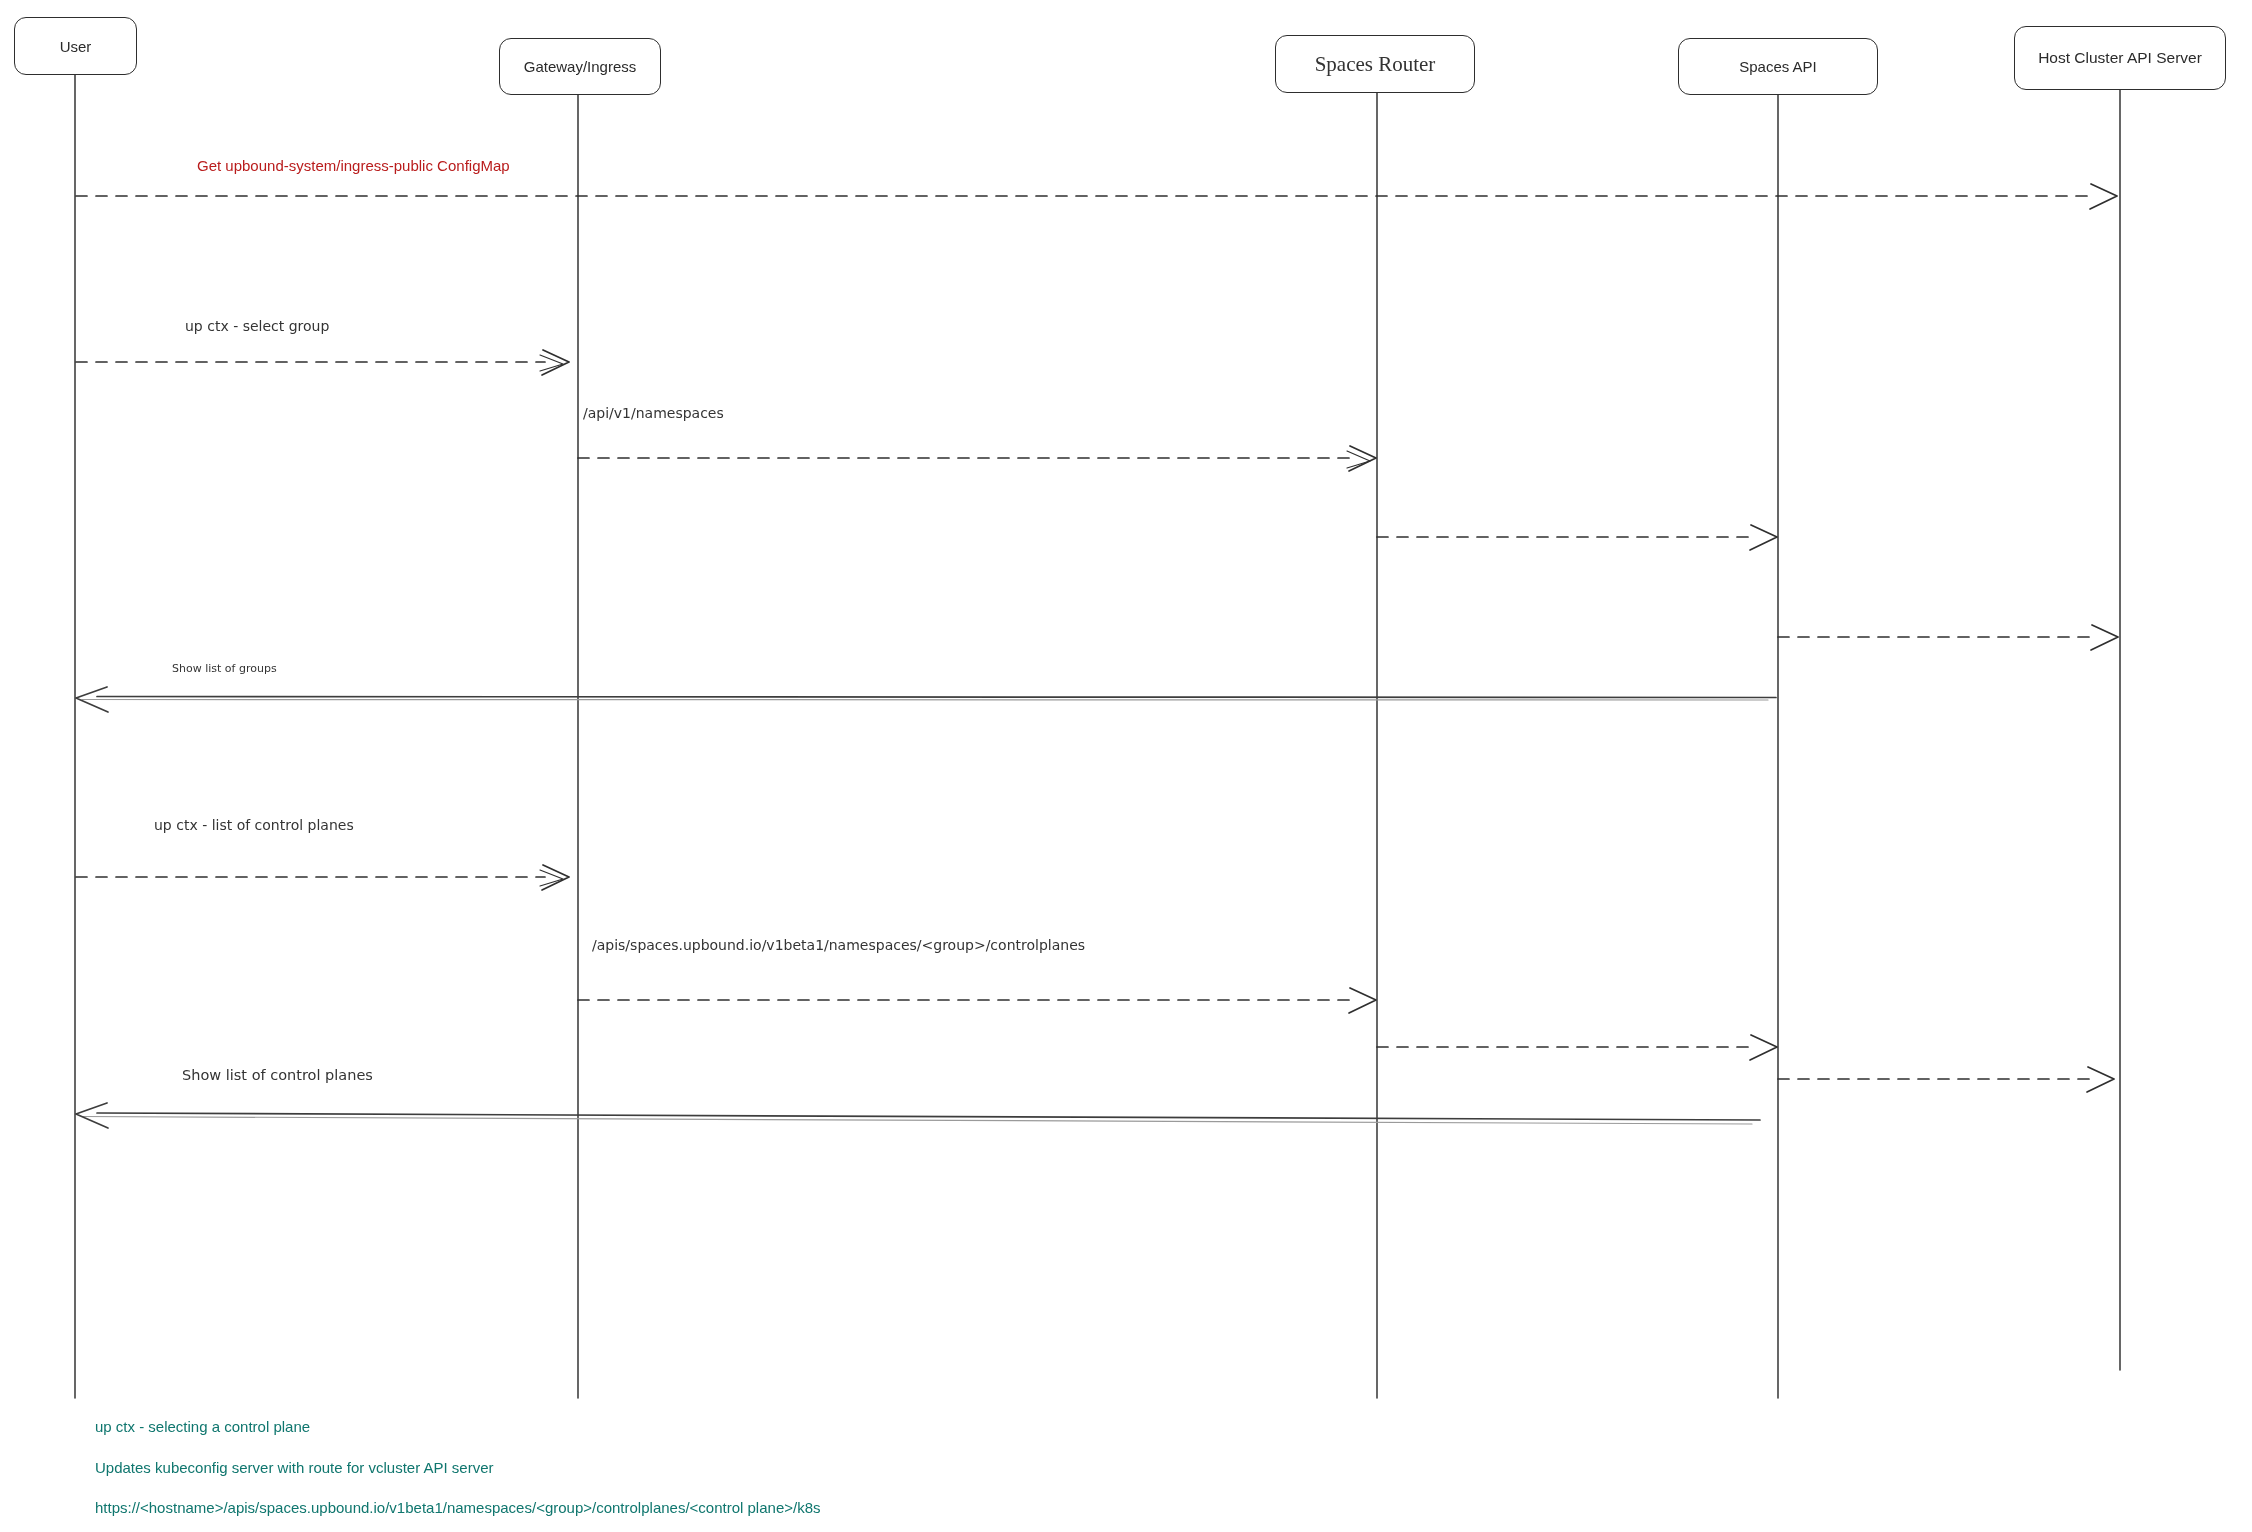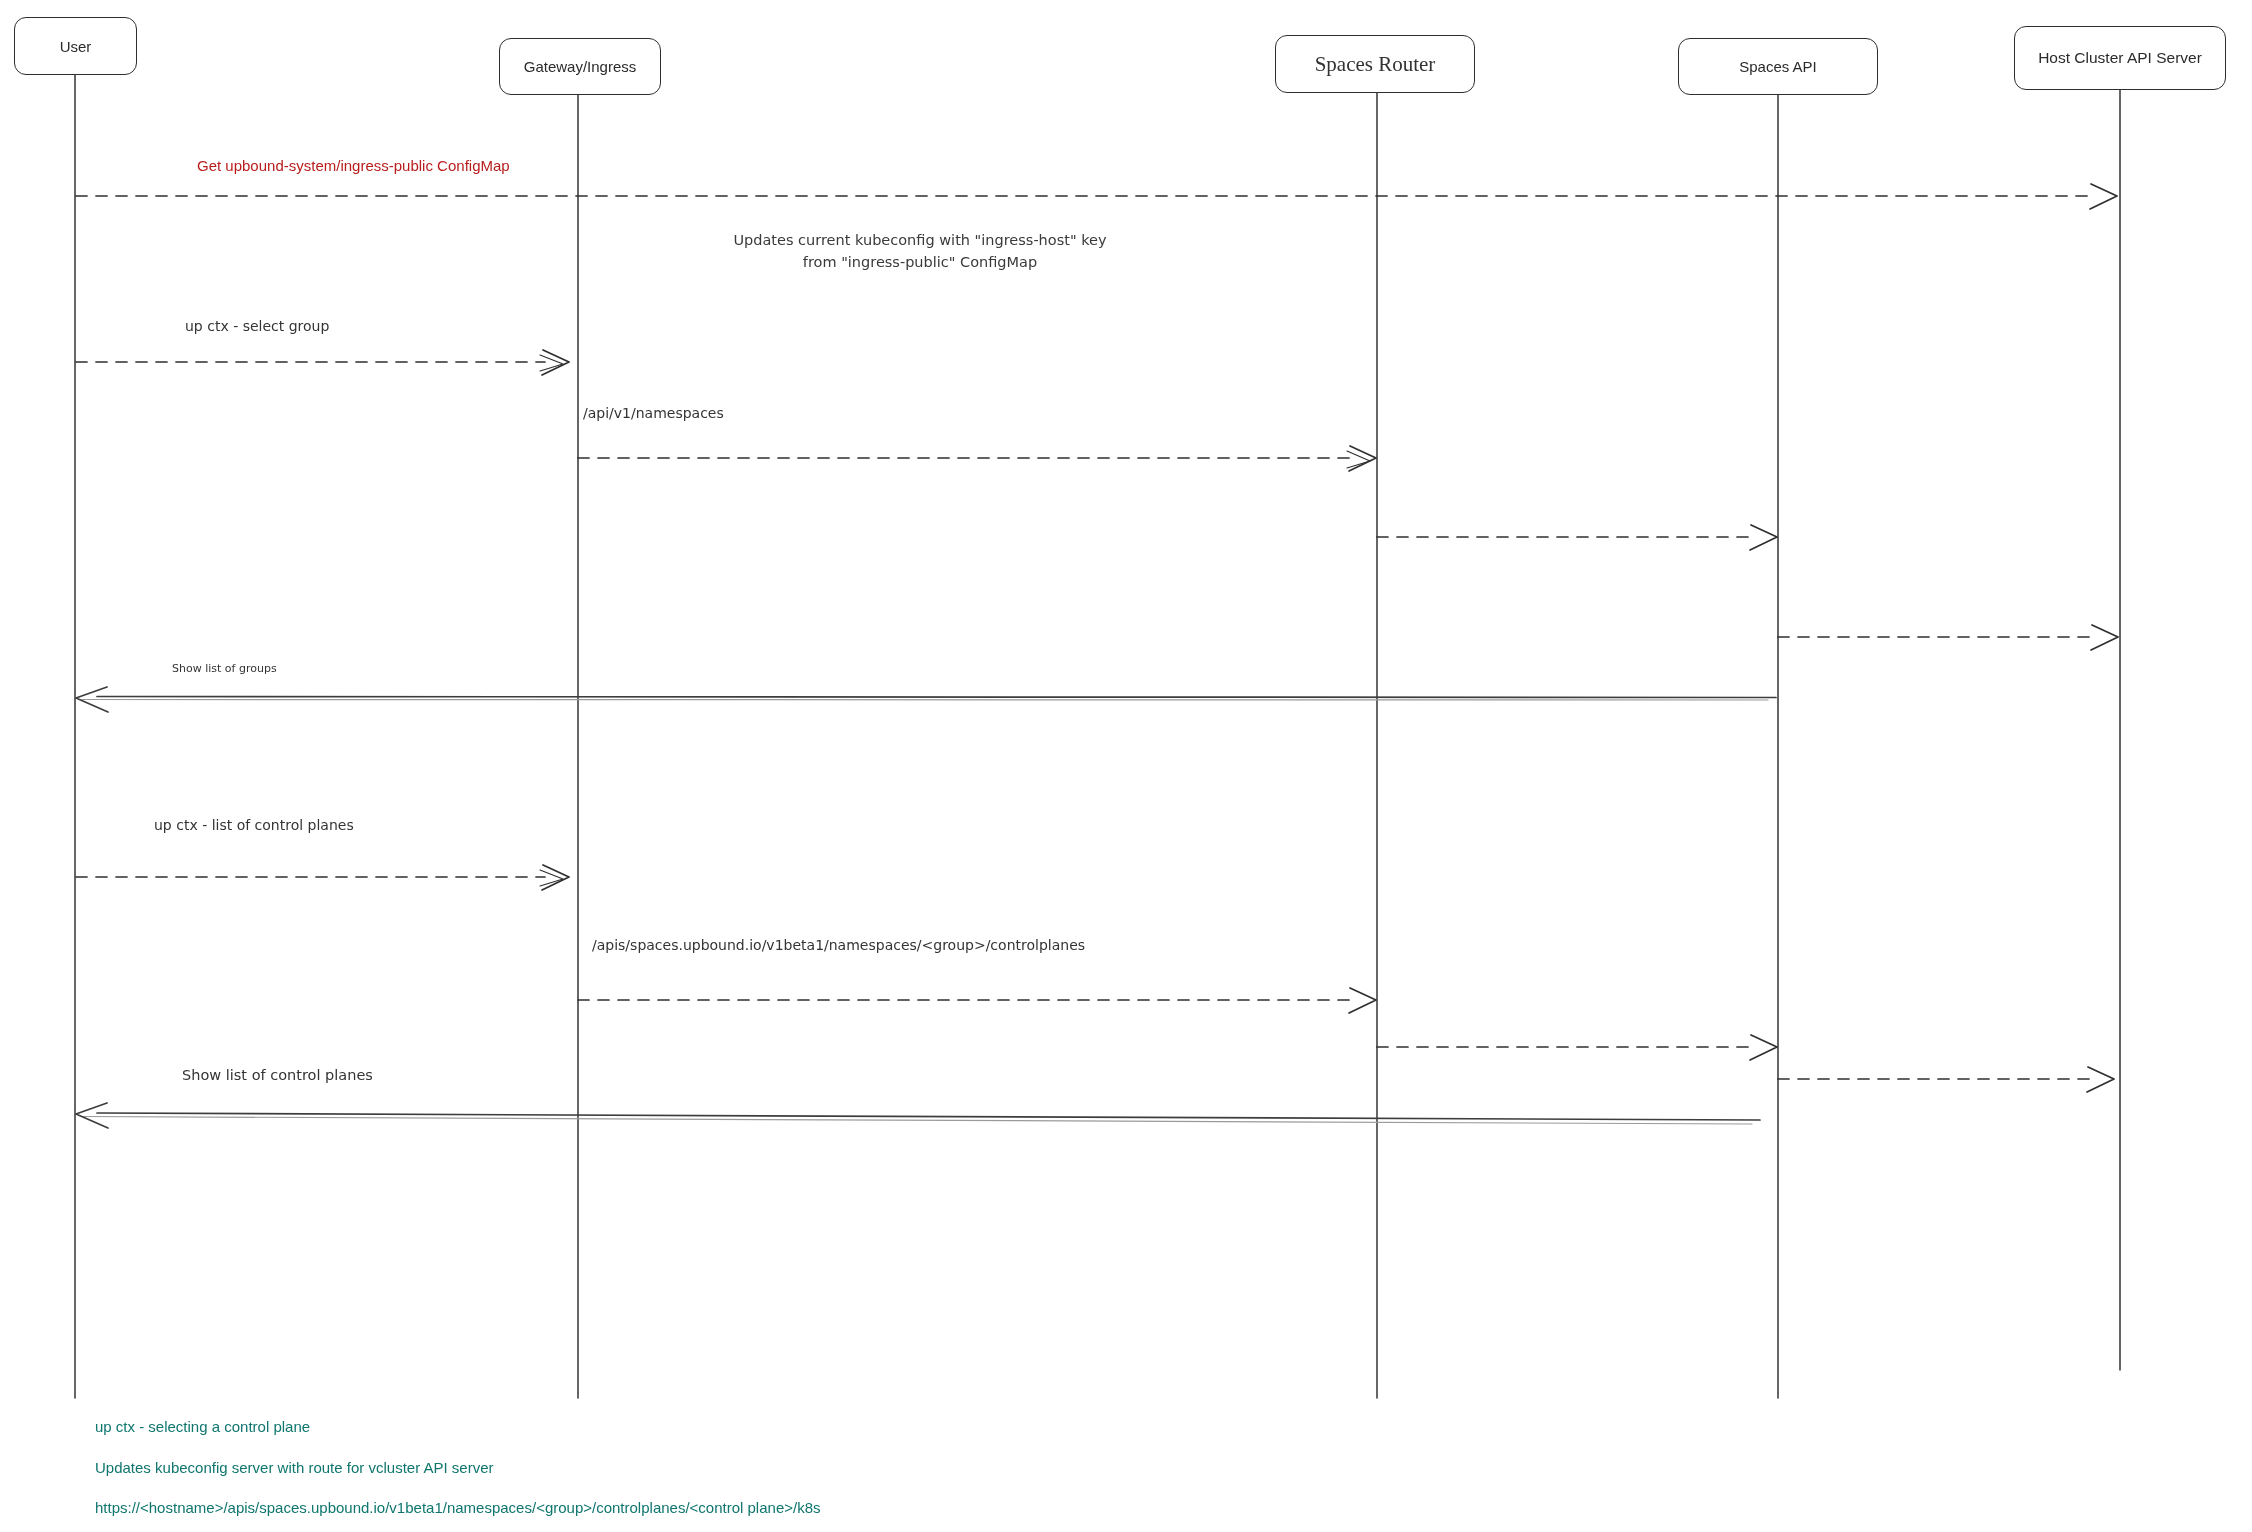--- a/index.html
+++ b/index.html
@@ -134,24 +134,20 @@
   <div class="actor" style="left:1678px;top:38px;width:200px;height:57px;">
     <span>Spaces API</span>
   </div>
 
   <div class="actor" style="left:2014px;top:26px;width:212px;height:64px;font-size:15.5px;">
     <span>Host Cluster API Server</span>
   </div>
 
   <div class="lbl cond" style="left:197px;top:157px;">Get upbound-system/ingress-public ConfigMap</div>
 
-  <div class="note" style="left:708px;top:229px;width:424px;">
-    <div>Updates current kubeconfig with "ingress-host" key</div>
-    <div>from "ingress-public" ConfigMap</div>
-  </div>
 
   <div class="lbl round" style="left:185px;top:311px;margin-top:7px;">up ctx - select group</div>
 
   <div class="lbl round" style="left:583px;top:390px;margin-top:15px;">/api/v1/namespaces</div>
 
   <div class="lbl round" style="left:172px;top:662px;font-size:11px;">Show list of groups</div>
 
   <div class="lbl round" style="left:154px;top:817px;">up ctx - list of control planes</div>
 
   <div class="lbl round" style="left:592px;top:937px;">/apis/spaces.upbound.io/v1beta1/namespaces/&lt;group&gt;/controlplanes</div>

